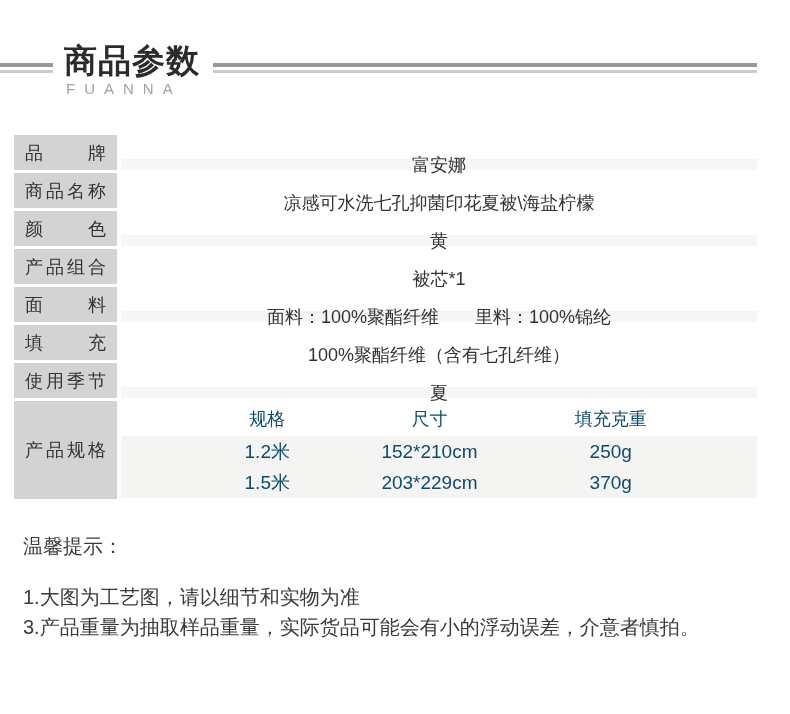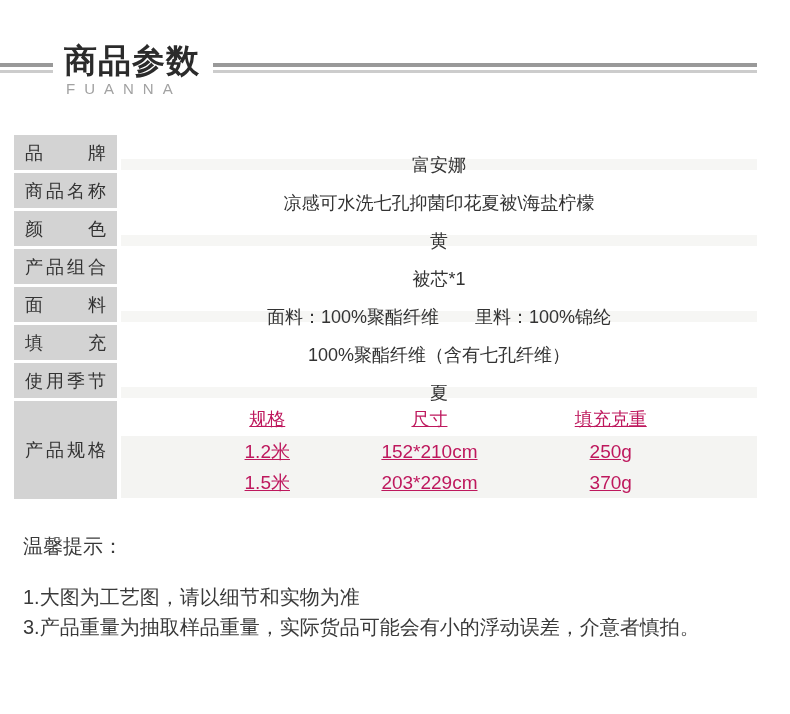--- a/index.html
+++ b/index.html
@@ -28,21 +28,21 @@
   .tvalue{flex:1;display:flex;align-items:center;justify-content:center;font-size:18px;color:#333333;text-align:center;margin-top:24px;}
   .striped{background:#f6f6f4;}
   
   .trow.spec{height:98px;}
   .trow.spec .tlabel{height:98px;}
   .spec-area{flex:1;display:flex;flex-direction:column;background:#ffffff;}
   .spec-row{position:relative;height:31px;}
   .spec-row.head{height:35px;font-size:18px;}
   .spec-row span{
     position:absolute;top:50%;transform:translate(-50%,-50%);
-    white-space:nowrap;font-size:19px;color:#be185d;text-decoration:underline;
+    white-space:nowrap;font-size:19px;color:#0c4a6e;
   }
   .spec-row.head span{font-size:18px;}
   .c1{left:23%;}
   .c2{left:48.5%;}
   .c3{left:77%;}
   .spec-band{background:#f4f4f2;height:62px;display:flex;flex-direction:column;justify-content:center;}
   
   .tips{position:absolute;left:23px;top:534px;width:750px;font-size:20px;color:#3a3a3a;}
   .tips-title{margin-bottom:24px;line-height:24px;}
   .tip{line-height:30px;}

